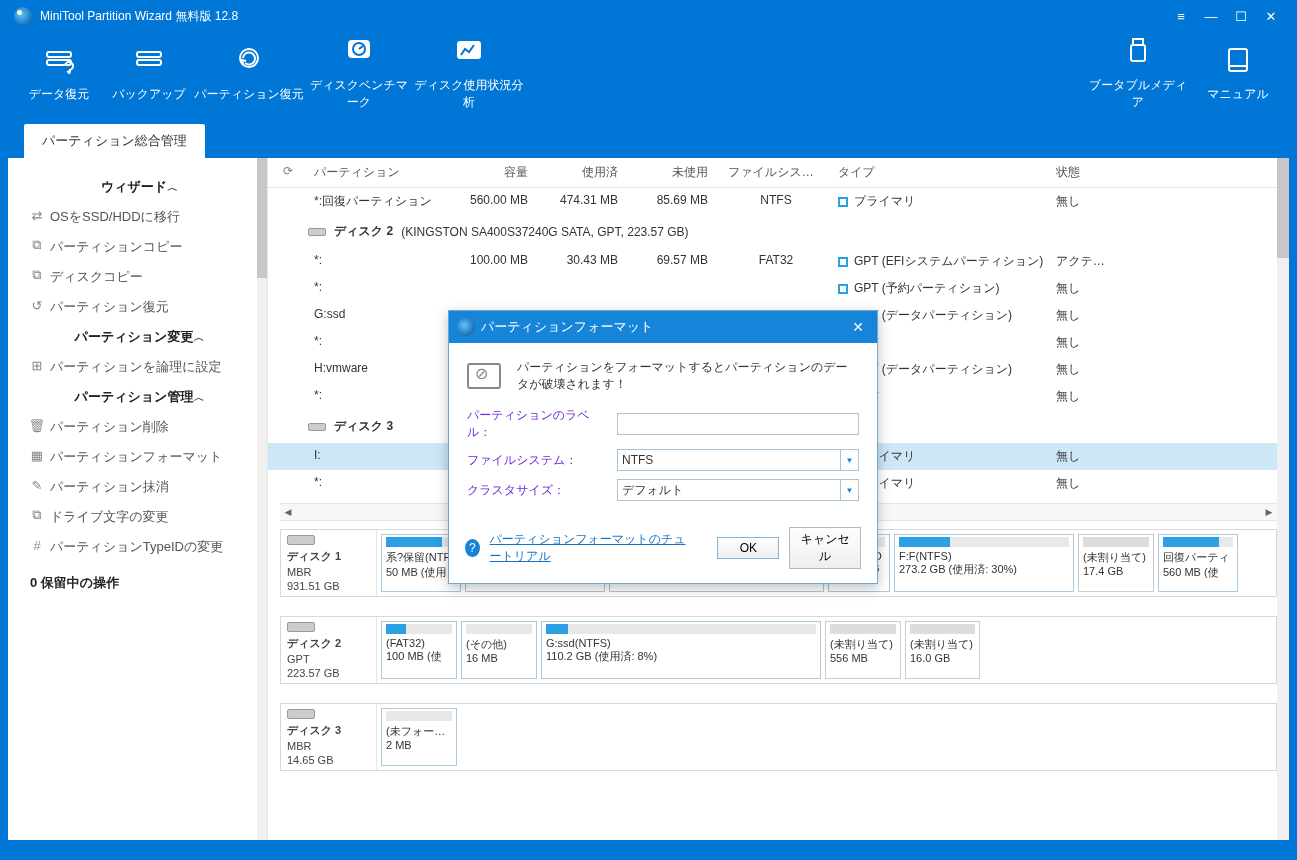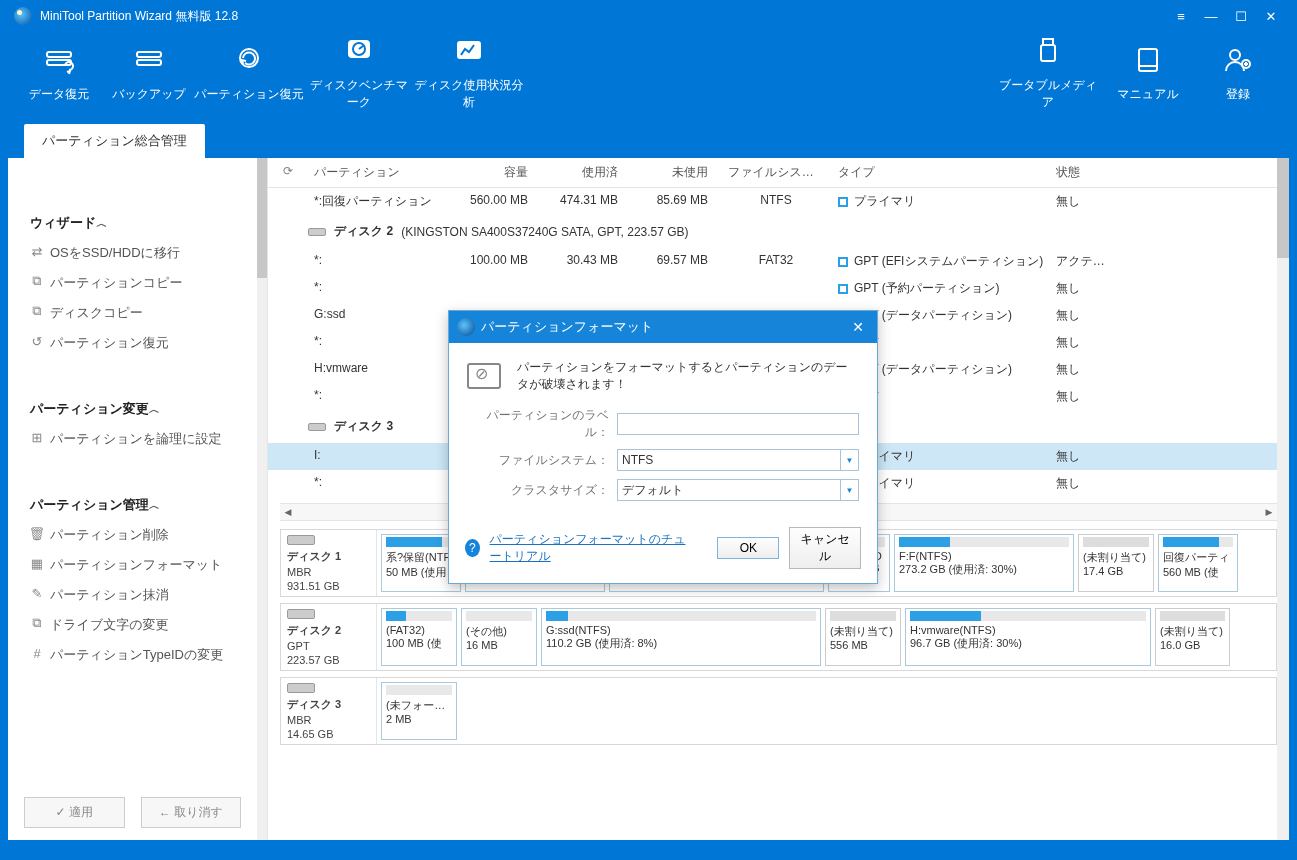--- a/index.html
+++ b/index.html
@@ -14,21 +14,21 @@
 .tbitem { width:110px; text-align:center; font-size:12px; }
 .tbitem.narrow{width:90px}
 .tbitem .ico { width:32px; height:32px; margin:0 auto 10px; display:flex; align-items:center; justify-content:center; }
 .ico svg{width:32px;height:32px;fill:none;stroke:#fff;stroke-width:2}
 .tab-row { height:34px; display:flex; align-items:flex-end; padding-left:20px; }
 .tab { background:#fff; padding:8px 18px; font-size:13px; color:#333; border-top-left-radius:2px; border-top-right-radius:2px;}
 .workarea { position:absolute; left:4px; right:4px; top:158px; bottom:12px; background:#fff; display:flex; }
 .sidebar { width:260px; border-right:1px solid #e5e5e5; padding:14px 0 0 0; overflow:hidden; position:relative; }
 .sb-scroll{position:absolute;right:0;top:0;bottom:0;width:10px;background:#f0f0f0}
 .sb-thumb{position:absolute;right:0;top:0;width:10px;height:120px;background:#c7c7c7}
-.sb-section { font-weight:bold; font-size:13px; padding:6px 18px 6px 22px; color:#222; display:flex; justify-content:flex-start; align-items:center;margin-top:36px; }
+.sb-section { font-weight:bold; font-size:13px; padding:6px 18px 6px 22px; color:#222; display:flex; justify-content:center; align-items:center; }
 .sb-section .chev{font-size:11px;color:#555}
 .sb-item { padding:6px 18px 6px 42px; color:#555; font-size:13px; position:relative; }
 .sb-item .si-ico{position:absolute;left:22px;top:6px;width:14px;height:14px;display:flex;align-items:center;justify-content:center;color:#888}
 .sb-pending{font-weight:bold;font-size:13px;padding:12px 22px;color:#222}
 .sb-footer{position:absolute;bottom:12px;left:16px;right:26px;display:flex;gap:16px}
 .sb-footer button{flex:1;padding:6px 0;border:1px solid #ccc;background:#f7f7f7;color:#888;font-size:12px}
 .mainpane{flex:1;display:flex;flex-direction:column;position:relative}
 .grid{flex:0 0 auto;overflow:hidden}
 .grid-head{display:flex;border-bottom:1px solid #e5e5e5;color:#555;font-size:12px;padding:6px 0}
 .grid-head .refresh{width:40px;display:flex;justify-content:center;color:#888}
@@ -37,21 +37,21 @@
 .sq{width:10px;height:10px;border:2px solid #2d9fe5;flex-shrink:0}
 .sq.gray{border-color:#999}
 .grid-row{display:flex;padding:5px 0 5px 40px;color:#333;font-size:12px;border-bottom:0}
 .grid-row.selected{background:#cde7f6}
 .disk-head{display:flex;align-items:center;gap:8px;padding:8px 0 8px 40px;font-size:12px;color:#333}
 .disk-head .disk-ico{width:18px;height:8px;background:#ccc;border:1px solid #999;border-radius:2px}
 .disk-head b{font-weight:bold}
 .hscroll{height:18px;border-top:1px solid #e5e5e5;border-bottom:1px solid #e5e5e5;position:relative;background:#f7f7f7;margin:6px 12px 0 12px}
 .hscroll .ar{position:absolute;top:0;width:16px;height:16px;display:flex;align-items:center;justify-content:center;color:#666;font-size:9px}
 .hscroll .ar.l{left:0}.hscroll .ar.r{right:0}
-.diskmaps{padding:8px 12px 10px;display:flex;flex-direction:column;gap:6px}
+.diskmaps{padding:8px 12px 10px;display:flex;flex-direction:column;gap:19px}
 .dm{border:1px solid #d8d8d8;display:flex;height:68px}
 .dm .dm-hdr{width:96px;background:#fff;border-right:1px solid #e5e5e5;display:flex;flex-direction:column;justify-content:center;padding-left:6px;font-size:11px;color:#444;gap:2px}
 .dm .dm-hdr .disk-ico{width:28px;height:10px;background:#ccc;border:1px solid #999;border-radius:2px;margin-bottom:2px}
 .dm .segs{flex:1;display:flex;gap:4px;padding:4px}
 .seg{border:1px solid #a9c9de;background:#fff;display:flex;flex-direction:column;padding:2px 4px;font-size:11px;color:#333;overflow:hidden}
 .seg .bar{height:10px;background:#e8e8e8;margin-bottom:3px;position:relative}
 .seg .bar .fill{position:absolute;left:0;top:0;bottom:0;background:#2d9fe5}
 .seg.selected{border:2px solid #3a8fce}
 .seg.unalloc{border-color:#ccc}
 .seg.unalloc .bar{background:#ddd}
@@ -62,21 +62,21 @@
 .modal{position:absolute;left:448px;top:310px;width:430px;background:#fff;border:1px solid #6aa9d6;box-shadow:0 4px 12px rgba(0,0,0,.25)}
 .modal .m-title{height:32px;background:#1684d8;color:#fff;display:flex;align-items:center;padding:0 8px;font-size:13px}
 .modal .m-title .mi{width:18px;height:18px;margin-right:6px;background:radial-gradient(circle at 40% 40%,#5ec1ff,#004a8c);border-radius:50%}
 .modal .m-title .spacer{flex:1}
 .modal .m-title .mx{width:22px;height:22px;display:flex;align-items:center;justify-content:center;color:#fff;font-size:14px}
 .modal .m-body{padding:16px 18px 10px}
 .m-warn{display:flex;gap:16px;align-items:center;font-size:12px;color:#333;margin-bottom:14px}
 .m-warn .disk-warn{width:34px;height:26px;border:2px solid #888;border-radius:3px;position:relative;flex-shrink:0}
 .m-warn .disk-warn::after{content:"⊘";position:absolute;left:6px;top:-1px;font-size:16px;color:#888}
 .m-row{display:flex;align-items:center;margin-bottom:8px}
-.m-row label{width:150px;text-align:right;padding-right:8px;font-size:12px;color:#737373}
+.m-row label{width:150px;text-align:left;padding-right:8px;font-size:12px;color:#6d28d9}
 .m-row input,.m-row .sel{flex:1;height:22px;border:1px solid #a9c3d8;padding:0 4px;font-size:12px;color:#333;background:#fff}
 .m-row .sel{display:flex;align-items:center;justify-content:space-between}
 .m-row .sel .dd{width:18px;height:20px;border-left:1px solid #a9c3d8;display:flex;align-items:center;justify-content:center;color:#1684d8;font-size:8px;margin-right:-4px}
 .m-footer{display:flex;align-items:center;padding:8px 16px 14px;gap:10px}
 .m-footer .help{width:18px;height:18px;border-radius:50%;background:#1684d8;color:#fff;display:flex;align-items:center;justify-content:center;font-size:12px}
 .m-footer a{color:#1972c4;text-decoration:underline;font-size:12px}
 .m-footer .spacer{flex:1}
 .m-footer button{min-width:62px;padding:3px 10px;border:1px solid #b8b8b8;background:linear-gradient(#fefefe,#eee);font-size:12px}
 .m-footer button:first-of-type{border-color:#7eb5dd}
 </style>
@@ -157,31 +157,20 @@
     </div>
     <div class="tbitem narrow">
       <div class="ico">
           <svg viewBox="0 0 32 32">
             <rect x="7" y="5" width="18" height="22" rx="2"></rect>
             <path d="M7 22 h18"></path>
           </svg>
         </div>
       <div>マニュアル</div>
     </div>
-    <div class="tbitem narrow">
-      <div class="ico">
-          <svg viewBox="0 0 32 32">
-            <circle cx="13" cy="11" r="5"></circle>
-            <path d="M4 27 a9 9 0 0 1 18 0"></path>
-            <circle cx="24" cy="20" r="4"></circle>
-            <path d="M24 18 v4 M22 20 h4"></path>
-          </svg>
-        </div>
-      <div>登録</div>
-    </div>
   </div>
 
   <div class="tab-row">
     <div class="tab">パーティション総合管理</div>
   </div>
 
   <div class="workarea">
     <div class="sidebar">
       <div id="sb-sections">
           <div class="sb-section">
@@ -200,24 +189,21 @@
           <div class="sb-section">
             <span>パーティション管理</span>
             <span class="chev">︿</span>
           </div>
           <div class="sb-item"><span class="si-ico">🗑</span>パーティション削除</div>
           <div class="sb-item"><span class="si-ico">▦</span>パーティションフォーマット</div>
           <div class="sb-item"><span class="si-ico">✎</span>パーティション抹消</div>
           <div class="sb-item"><span class="si-ico">⧉</span>ドライブ文字の変更</div>
           <div class="sb-item"><span class="si-ico">#</span>パーティションTypeIDの変更</div>
         </div>
-      <div class="sb-footer">
-        <button>✓ 適用</button>
-        <button>← 取り消す</button>
-      </div>
+      <div class="sb-pending">0 保留中の操作</div>
       <div class="sb-scroll">
           <div class="sb-thumb"></div>
         </div>
     </div>
 
     <div class="mainpane">
       <div class="grid">
         <div class="grid-head">
           <div class="refresh">⟳</div>
           <div class="gcol c-part">パーティション</div>
@@ -411,27 +397,20 @@
                   <div class="fill" style="width:8%"></div>
                 </div>
                 <div class="lbl">G:ssd(NTFS)</div>
                 <div class="lbl">110.2 GB (使用済: 8%)</div>
               </div>
               <div class="seg unalloc" style="width: 76px;">
                 <div class="bar"></div>
                 <div class="lbl">(未割り当て)</div>
                 <div class="lbl">556 MB</div>
               </div>
-              <div class="seg" style="width: 246px;">
-                <div class="bar">
-                  <div class="fill" style="width:30%"></div>
-                </div>
-                <div class="lbl">H:vmware(NTFS)</div>
-                <div class="lbl">96.7 GB (使用済: 30%)</div>
-              </div>
               <div class="seg unalloc" style="width: 75px;">
                 <div class="bar"></div>
                 <div class="lbl">(未割り当て)</div>
                 <div class="lbl">16.0 GB</div>
               </div>
             </div>
           </div>
           <div class="dm">
             <div class="dm-hdr">
               <div class="disk-ico"></div>

